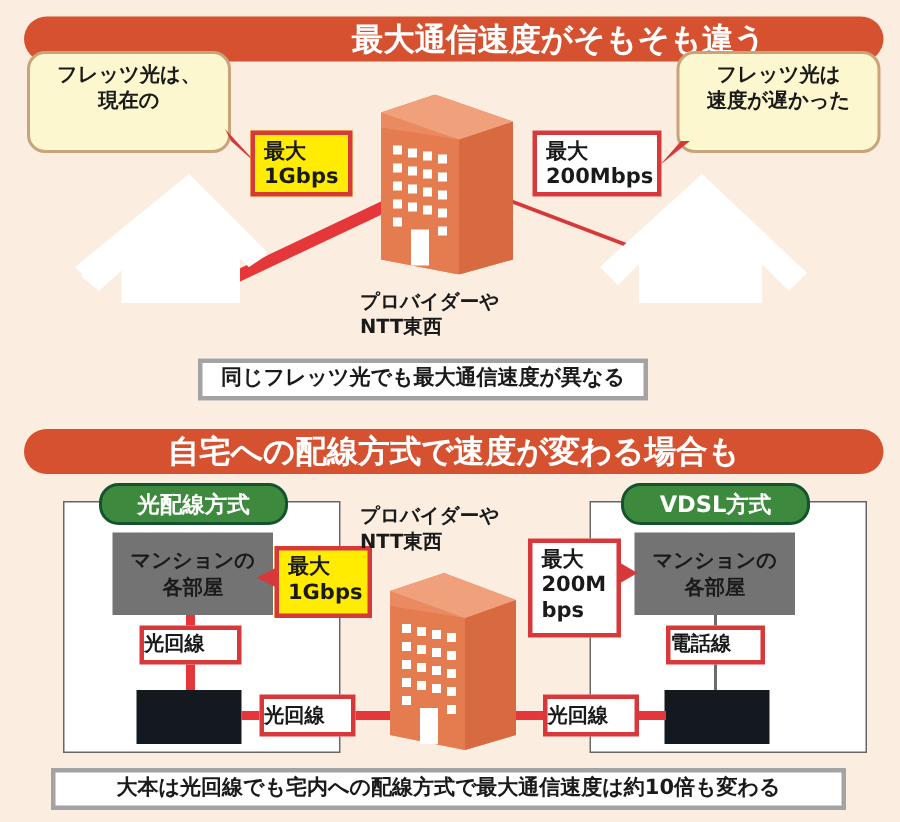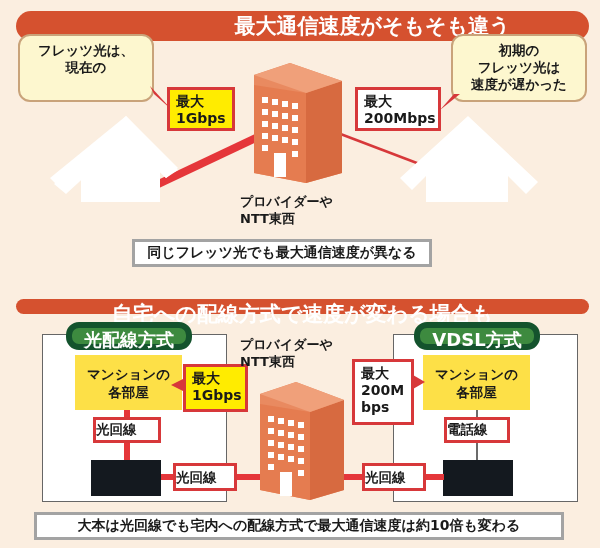--- a/index.html
+++ b/index.html
@@ -13,22 +13,22 @@
   .label-yellow { position: absolute; background: #ffec00; border: 3px solid #d7383a;
                   font-size: 14px; line-height: 17px; padding: 3px 6px; font-weight: bold; }
   .label-white { position: absolute; background: #fff; border: 3px solid #d7383a;
                  font-size: 14px; line-height: 17px; padding: 3px 6px; font-weight: bold; }
   .caption { position: absolute; background: #fff; border: 3px solid #a3a3a3;
              font-size: 14px; font-weight: bold; text-align: center; line-height: 20px; }
   .house { position: absolute; }
   .building-label { position: absolute; font-size: 13px; font-weight: bold; text-align: left; line-height: 17px; }
   .panel { position: absolute; background: #fff; border: 1.5px solid #666; }
   .pill { position: absolute; background: #3d8a3f; color: #fff; border-radius: 13px; font-weight: bold;
-          font-size: 18px; text-align: center; line-height: 24px; border: 6px solid #14532d; }
-  .room { position: absolute; background: #fde047; font-size: 13.5px; font-weight: bold; text-align: center;
+          font-size: 15px; text-align: center; line-height: 24px; border: 2px solid #14532d; }
+  .room { position: absolute; background: #737373; font-size: 13.5px; font-weight: bold; text-align: center;
           line-height: 18px; padding-top: 10px; }
   .linebox { position: absolute; background: #fff; border: 3px solid #d7383a; font-size: 13.5px; font-weight: bold;
              line-height: 18px; }
   .blackbox { position: absolute; background: #14191f; }
   .redline { position: absolute; background: #e5363a; }
   .thinline { position: absolute; background: #6b6b6b; }
 </style>
 </head>
 <body>
 
@@ -51,21 +51,20 @@
 
 <div class="bubble" style="left:18px; top:34px; width:136px; height:68px;">
   <div>フレッツ光は、</div>
   <div>現在の</div>
 </div>
 <svg class="abs" style="left:150px; top:86px;" width="30" height="30">
   <polygon points="0,0 4,8 22,24" fill="#d7383a"></polygon>
 </svg>
 
 <div class="bubble" style="left:451px; top:34px; width:136px; height:68px;">
-  <div>初期の</div>
   <div>フレッツ光は</div>
   <div>速度が遅かった</div>
 </div>
 <svg class="abs" style="left:440px; top:94px;" width="30" height="20">
   <polygon points="14,0 20,0 0,16" fill="#d7383a"></polygon>
 </svg>
 
 <div class="label-yellow" style="left:167px; top:87px; width:68px; height:44px;">
   <div>最大</div>
   <div>1Gbps</div>
@@ -104,21 +103,21 @@
 </svg>
 <div class="building-label" style="left:240px; top:193px; width:120px;">
   <div>プロバイダーや</div>
   <div>NTT東西</div>
 </div>
 
 <div class="caption" style="left:132px; top:239px; width:300px; height:28px;">
   <span>同じフレッツ光でも最大通信速度が異なる</span>
 </div>
 
-<div class="banner" style="left:16px; top:299px; width:573px; height:15px;">
+<div class="banner" style="left:16px; top:286px; width:573px; height:30px;">
   <span>自宅への配線方式で速度が変わる場合も</span>
 </div>
 
 <div class="panel" style="left:42px; top:334px; width:185px; height:168px;"></div>
 <div class="pill" style="left:66px; top:322px; width:126px; height:28px;">
   <span>光配線方式</span>
 </div>
 <div class="room" style="left:75px; top:355px; width:107px; height:55px;">
   <div>マンションの</div>
   <div>各部屋</div>

